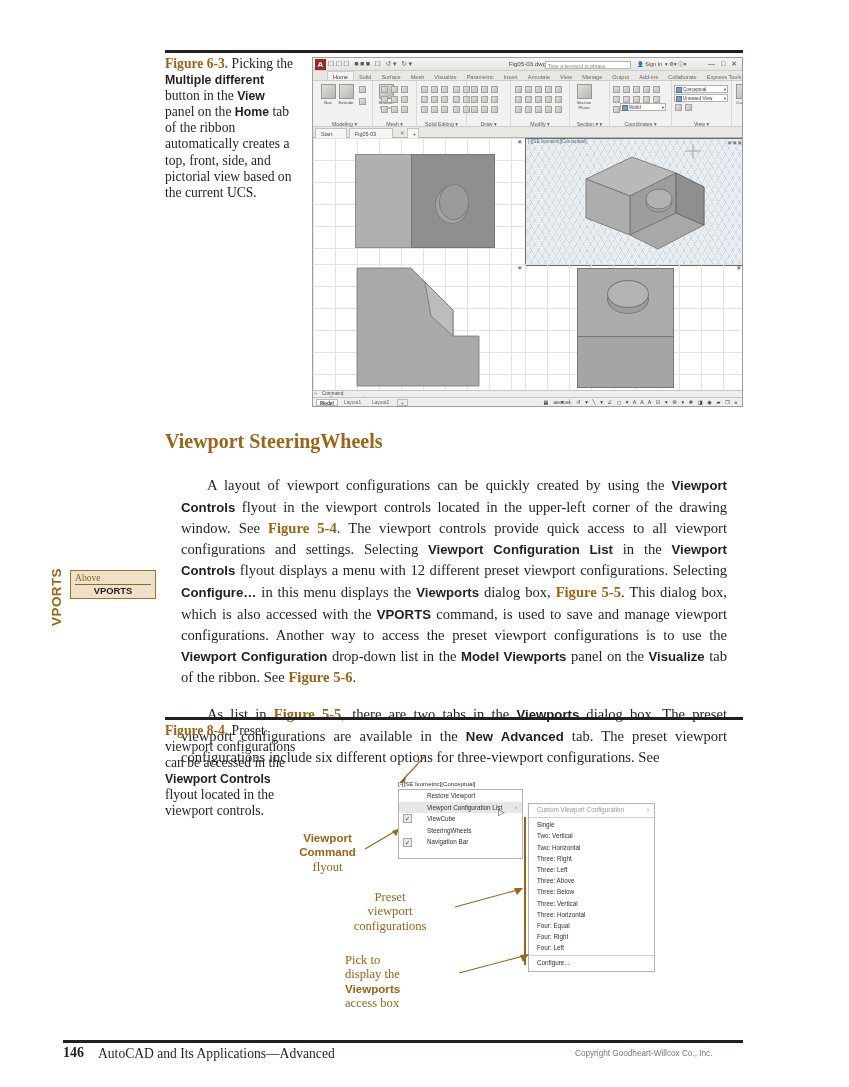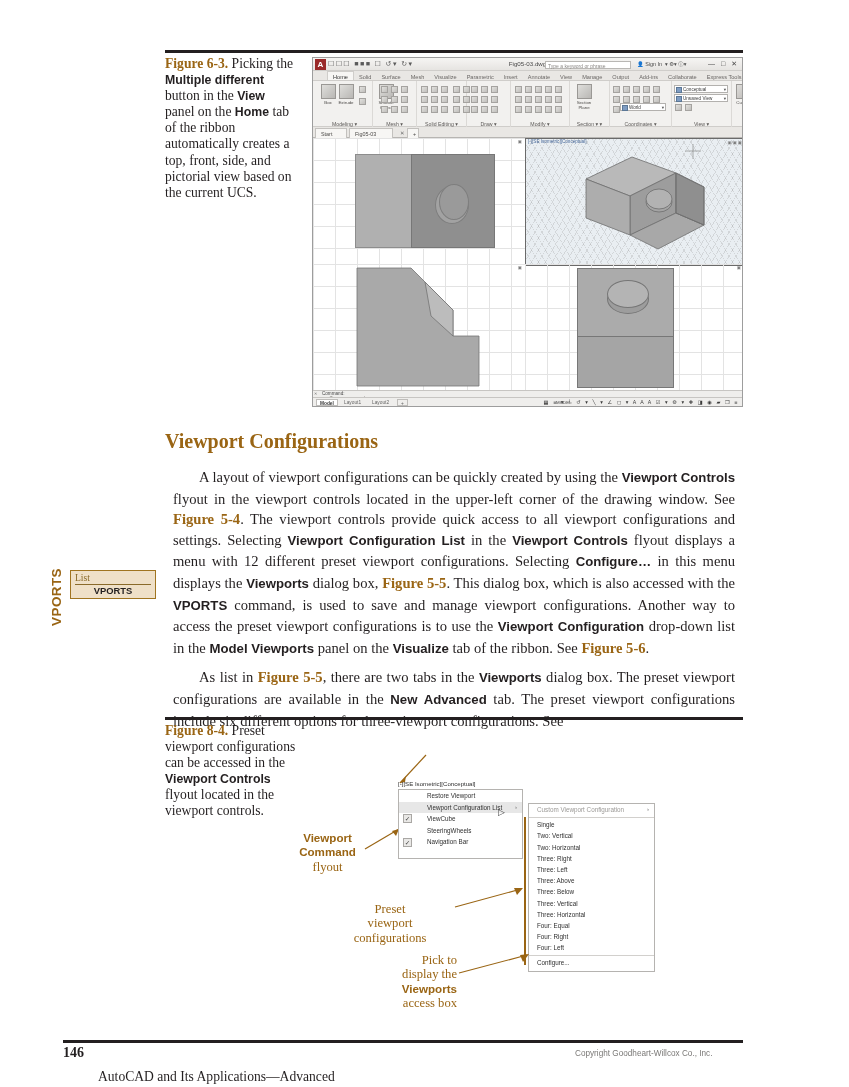--- a/index.html
+++ b/index.html
@@ -205,21 +205,21 @@
   #section-heading {
     left: 165px; top: 430px;
     font-family: "Liberation Serif", serif;
     font-weight: bold; font-size: 20px; color: #9a6514;
   }
   #body-text {
     left: 165px; top: 459px; width: 578px;
     font-size: 14.6px; line-height: 20.6px;
     text-align: justify;
   }
-  #body-text p { margin: 8px; text-indent: 26px; }
+  #body-text p { margin: 16px; text-indent: 26px; }
   #body-text .b {
     font-family: "Liberation Sans", sans-serif;
     font-weight: bold; font-size: 13.2px;
   }
   #body-text .figref {
     font-family: "Liberation Serif", serif;
     font-weight: bold; color: #9a6514;
   }
 
   
@@ -330,21 +330,20 @@
   #footer-rule { left: 63px; top: 1040px; width: 680px; height: 2.5px; }
   #footer-pageno {
     left: 63px; top: 1045px;
     font-family: "Liberation Serif", serif;
     font-weight: bold; font-size: 14px;
   }
   #footer-title {
     left: 98px; top: 1046px;
     font-family: "Liberation Serif", serif;
     font-size: 13.6px;
-    margin-top: 23px;
   }
   #footer-copyright {
     left: 575px; top: 1049px;
     font-family: "Liberation Sans", sans-serif;
     font-size: 8.2px; color: #7b7977;
   }
 </style>
 </head>
 <body>
 
@@ -549,29 +548,29 @@
   <div id="acad-statusbar">
     <div class="statustab sel" style="left:3px">Model</div>
     <div class="statustab" style="left:28px;color:#666">Layout1</div>
     <div class="statustab" style="left:56px;color:#666">Layout2</div>
     <div class="statustab" style="left:84px;color:#666;border:1px solid #bfbdba;box-sizing:border-box">+</div>
     <div class="statustab" style="left:240px;font-size:4.4px">MODEL</div>
     <div id="status-icons">▦  ≡  ▾  └  ↺  ▾  ╲  ▾  ∠  ◻  ▾  A  A  A  ☑  ▾  ⚙  ▾  ✚  ◨  ◉  ▰  ❐  ≡</div>
   </div>
 </div>
 
-<div class="abs" id="section-heading">Viewport Configurations</div>
+<div class="abs" id="section-heading">Viewport SteeringWheels</div>
 <div class="abs" id="body-text">
     <p><span>A layout of viewport configurations can be quickly created by using the </span><span class="b">Viewport Controls</span><span> flyout in the viewport controls located in the upper-left corner of the drawing window. See </span><span class="figref">Figure 5-4</span><span>. The viewport controls provide quick access to all viewport configurations and settings. Selecting </span><span class="b">Viewport Configuration List</span><span> in the </span><span class="b">Viewport Controls</span><span> flyout displays a menu with 12 different preset viewport configurations. Selecting </span><span class="b">Configure…</span><span> in this menu displays the </span><span class="b">Viewports</span><span> dialog box, </span><span class="figref">Figure 5-5</span><span>. This dialog box, which is also accessed with the </span><span class="b">VPORTS</span><span> command, is used to save and manage viewport configurations. Another way to access the preset viewport configurations is to use the </span><span class="b">Viewport Configuration</span><span> drop-down list in the </span><span class="b">Model Viewports</span><span> panel on the </span><span class="b">Visualize</span><span> tab of the ribbon. See </span><span class="figref">Figure 5-6</span><span>.</span></p>
     <p><span>As list in </span><span class="figref">Figure 5-5</span><span>, there are two tabs in the </span><span class="b">Viewports</span><span> dialog box. The preset viewport configurations are available in the </span><span class="b">New Advanced</span><span> tab. The preset viewport configurations include six different options for three-viewport configurations. See</span></p>
   </div>
 
 <div class="abs" id="vports-vertical">VPORTS</div>
 <div class="abs" id="vports-box">
-  <div class="type-label">List</div>
+  <div class="type-label">Above</div>
   <div class="divider"></div>
   <div class="cmd">VPORTS</div>
 </div>
 
 <div class="rule" id="fig54-rule"></div>
 <div class="abs" id="fig54-caption">
   <span class="figlabel">Figure 8-4.</span>
   <span id="fig54-caption-text"><span>Preset viewport configurations can be accessed in the </span><span class="b">Viewport Controls</span><span> flyout located in the viewport controls.</span></span>
 </div>
 
@@ -616,32 +615,32 @@
       <div class="mi">Three: Horizontal</div>
       <div class="mi">Four: Equal</div>
       <div class="mi">Four: Right</div>
       <div class="mi">Four: Left</div>
       <div class="msep"></div>
       <div class="mi">Configure...</div>
     </div>
 
   <div id="cursor-arrow">▷</div>
 
-  <div class="callout" style="left:44px; top:165px; width:122px; text-align:center;margin-top:12px;">
+  <div class="callout" style="left:44px; top:165px; width:122px; text-align:center;">
     <span>Preset</span><br>
     <span>viewport</span><br>
     <span>configurations</span>
   </div>
   <div class="vbar" style="left:239px; top:92px; height:148px;"></div>
   <svg style="position:absolute;left:168px;top:160px;width:76px;height:24px;overflow:visible">
     <line x1="2" y1="22" x2="68" y2="4" stroke="#9a6514" stroke-width="1.2"></line>
     <polygon points="70,3 61,3 64,10" fill="#9a6514"></polygon>
   </svg>
 
-  <div class="callout" style="left:60px; top:228px; width:112px; text-align:right;">
+  <div class="callout" style="left:60px; top:228px; width:112px; text-align:left;">
     <span>Pick to</span><br>
     <span>display the</span><br>
     <span class="b">Viewports</span><br>
     <span>access box</span>
   </div>
   <svg style="position:absolute;left:172px;top:228px;width:78px;height:24px;overflow:visible">
     <line x1="2" y1="20" x2="70" y2="2" stroke="#9a6514" stroke-width="1.2"></line>
     <polygon points="72,1 63,2 66,9" fill="#9a6514"></polygon>
   </svg>
 </div>

